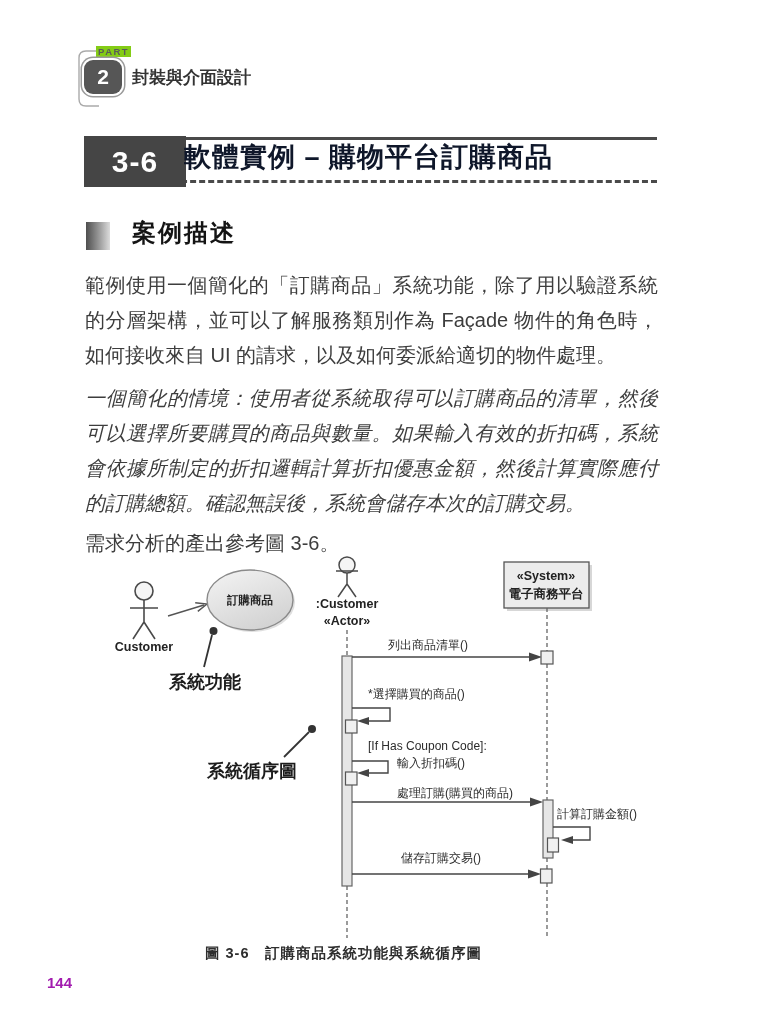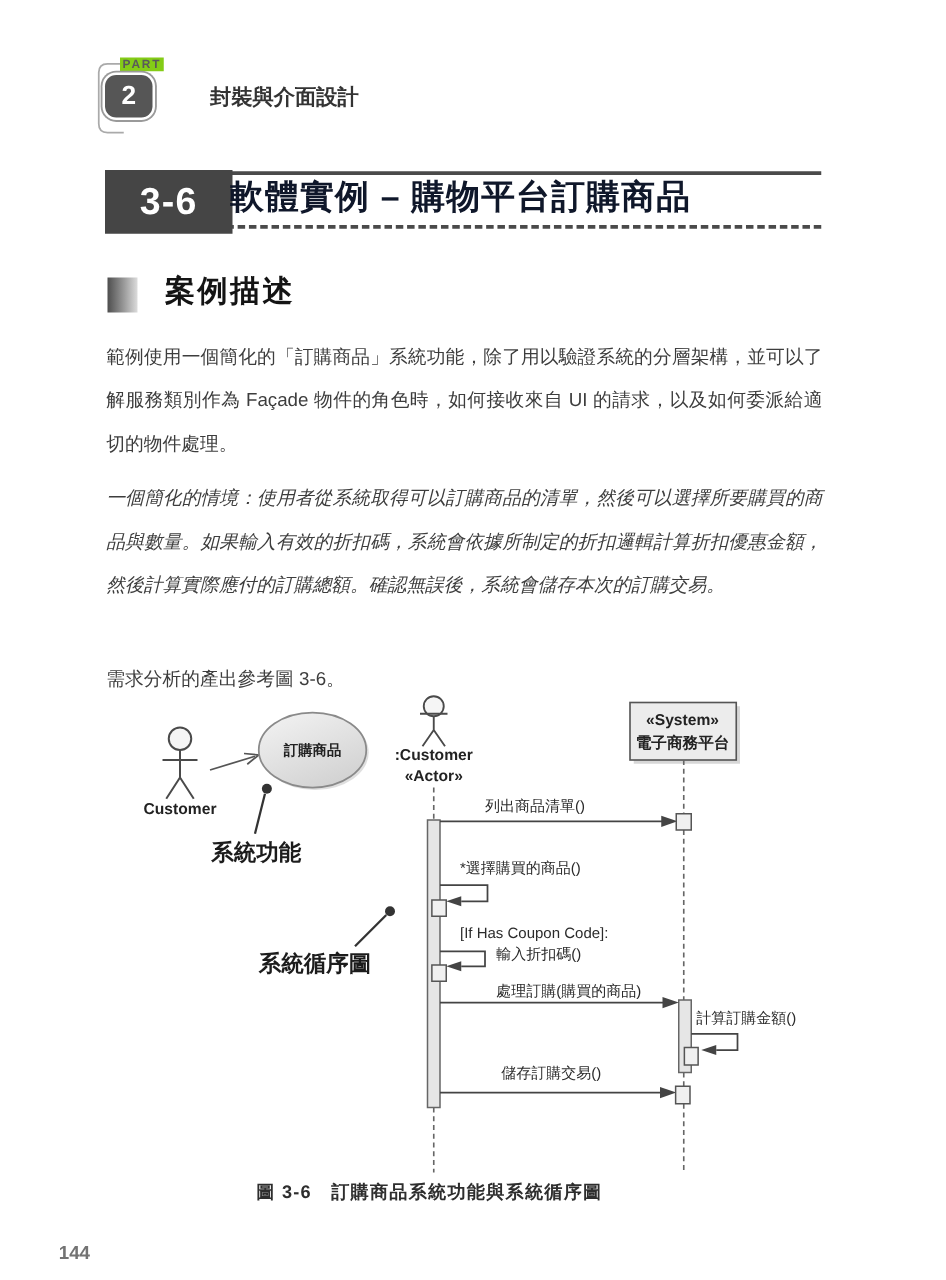--- a/index.html
+++ b/index.html
@@ -22,21 +22,21 @@
   }
   .part-badge {
     position:absolute; left:84px; top:60px; width:38px; height:34px;
     background:#565656; border-radius:9px;
     box-shadow:0 0 0 2px #ffffff, 0 0 0 3.5px #9a9a9a;
     display:flex; align-items:center; justify-content:center;
     color:#fff; font-size:21px; font-weight:bold;
   }
   .part-title {
     position:absolute; left:132px; top:66px;
-    font-size:17px; font-weight:bold; color:#333;margin-left:36px;
+    font-size:17px; font-weight:bold; color:#333;
   }
 
   
   .section-numbox {
     position:absolute; left:84px; top:136px; width:102px; height:51px;
     background:#454545; color:#fff;
     display:flex; align-items:center; justify-content:center;
     font-size:30px; font-weight:bold; letter-spacing:1px;
   }
   .banner-top-line {
@@ -58,41 +58,41 @@
     background:linear-gradient(90deg,#4e4e4e 0%, #9a9a9a 55%, #dcdcdc 100%);
   }
   .case-heading {
     position:absolute; left:132px; top:217px;
     font-size:24px; font-weight:bold; color:#141414; letter-spacing:2px;
   }
 
   
   .para {
     position:absolute; left:85px; width:573px;
-    font-size:15px; line-height:35px; color:#3d3d3d;
+    font-size:20px; line-height:35px; color:#3d3d3d;
     text-align:justify;
   }
   .para-1 { top:268px; }
   .para-2 { top:381px;font-style:italic; }
   .para-3 { top:526px; text-align:left; }
 
   
   .diagram-svg { position:absolute; left:0; top:540px; }
   .seq-label { font-size:12px; font-weight:500; fill:#2b2b2b; }
   .seq-label-b { font-size:12.5px; font-weight:600; fill:#222; }
   .callout-label { font-size:18px; font-weight:bold; fill:#1c1c1c; }
 
   .figure-caption {
     position:absolute; left:0; top:944px; width:687px;
     text-align:center; font-size:14.5px; font-weight:600; color:#2e2e2e;
     letter-spacing:1px;
   }
   .page-number {
     position:absolute; left:47px; top:974px;
-    font-size:15px; font-weight:bold; color:#737373;margin-top:20px;
+    font-size:15px; font-weight:bold; color:#a21caf;
   }
 </style>
 </head>
 <body>
 
 <svg class="part-bracket-svg" width="60" height="75" viewBox="70 42 60 75">
   <path d="M96,51 H86 Q79,51 79,58 V99 Q79,106 86,106 H99" fill="none" stroke="#aaaaaa" stroke-width="1.4"></path>
 </svg>
 <div class="part-label">PART</div>
 <div class="part-badge">

